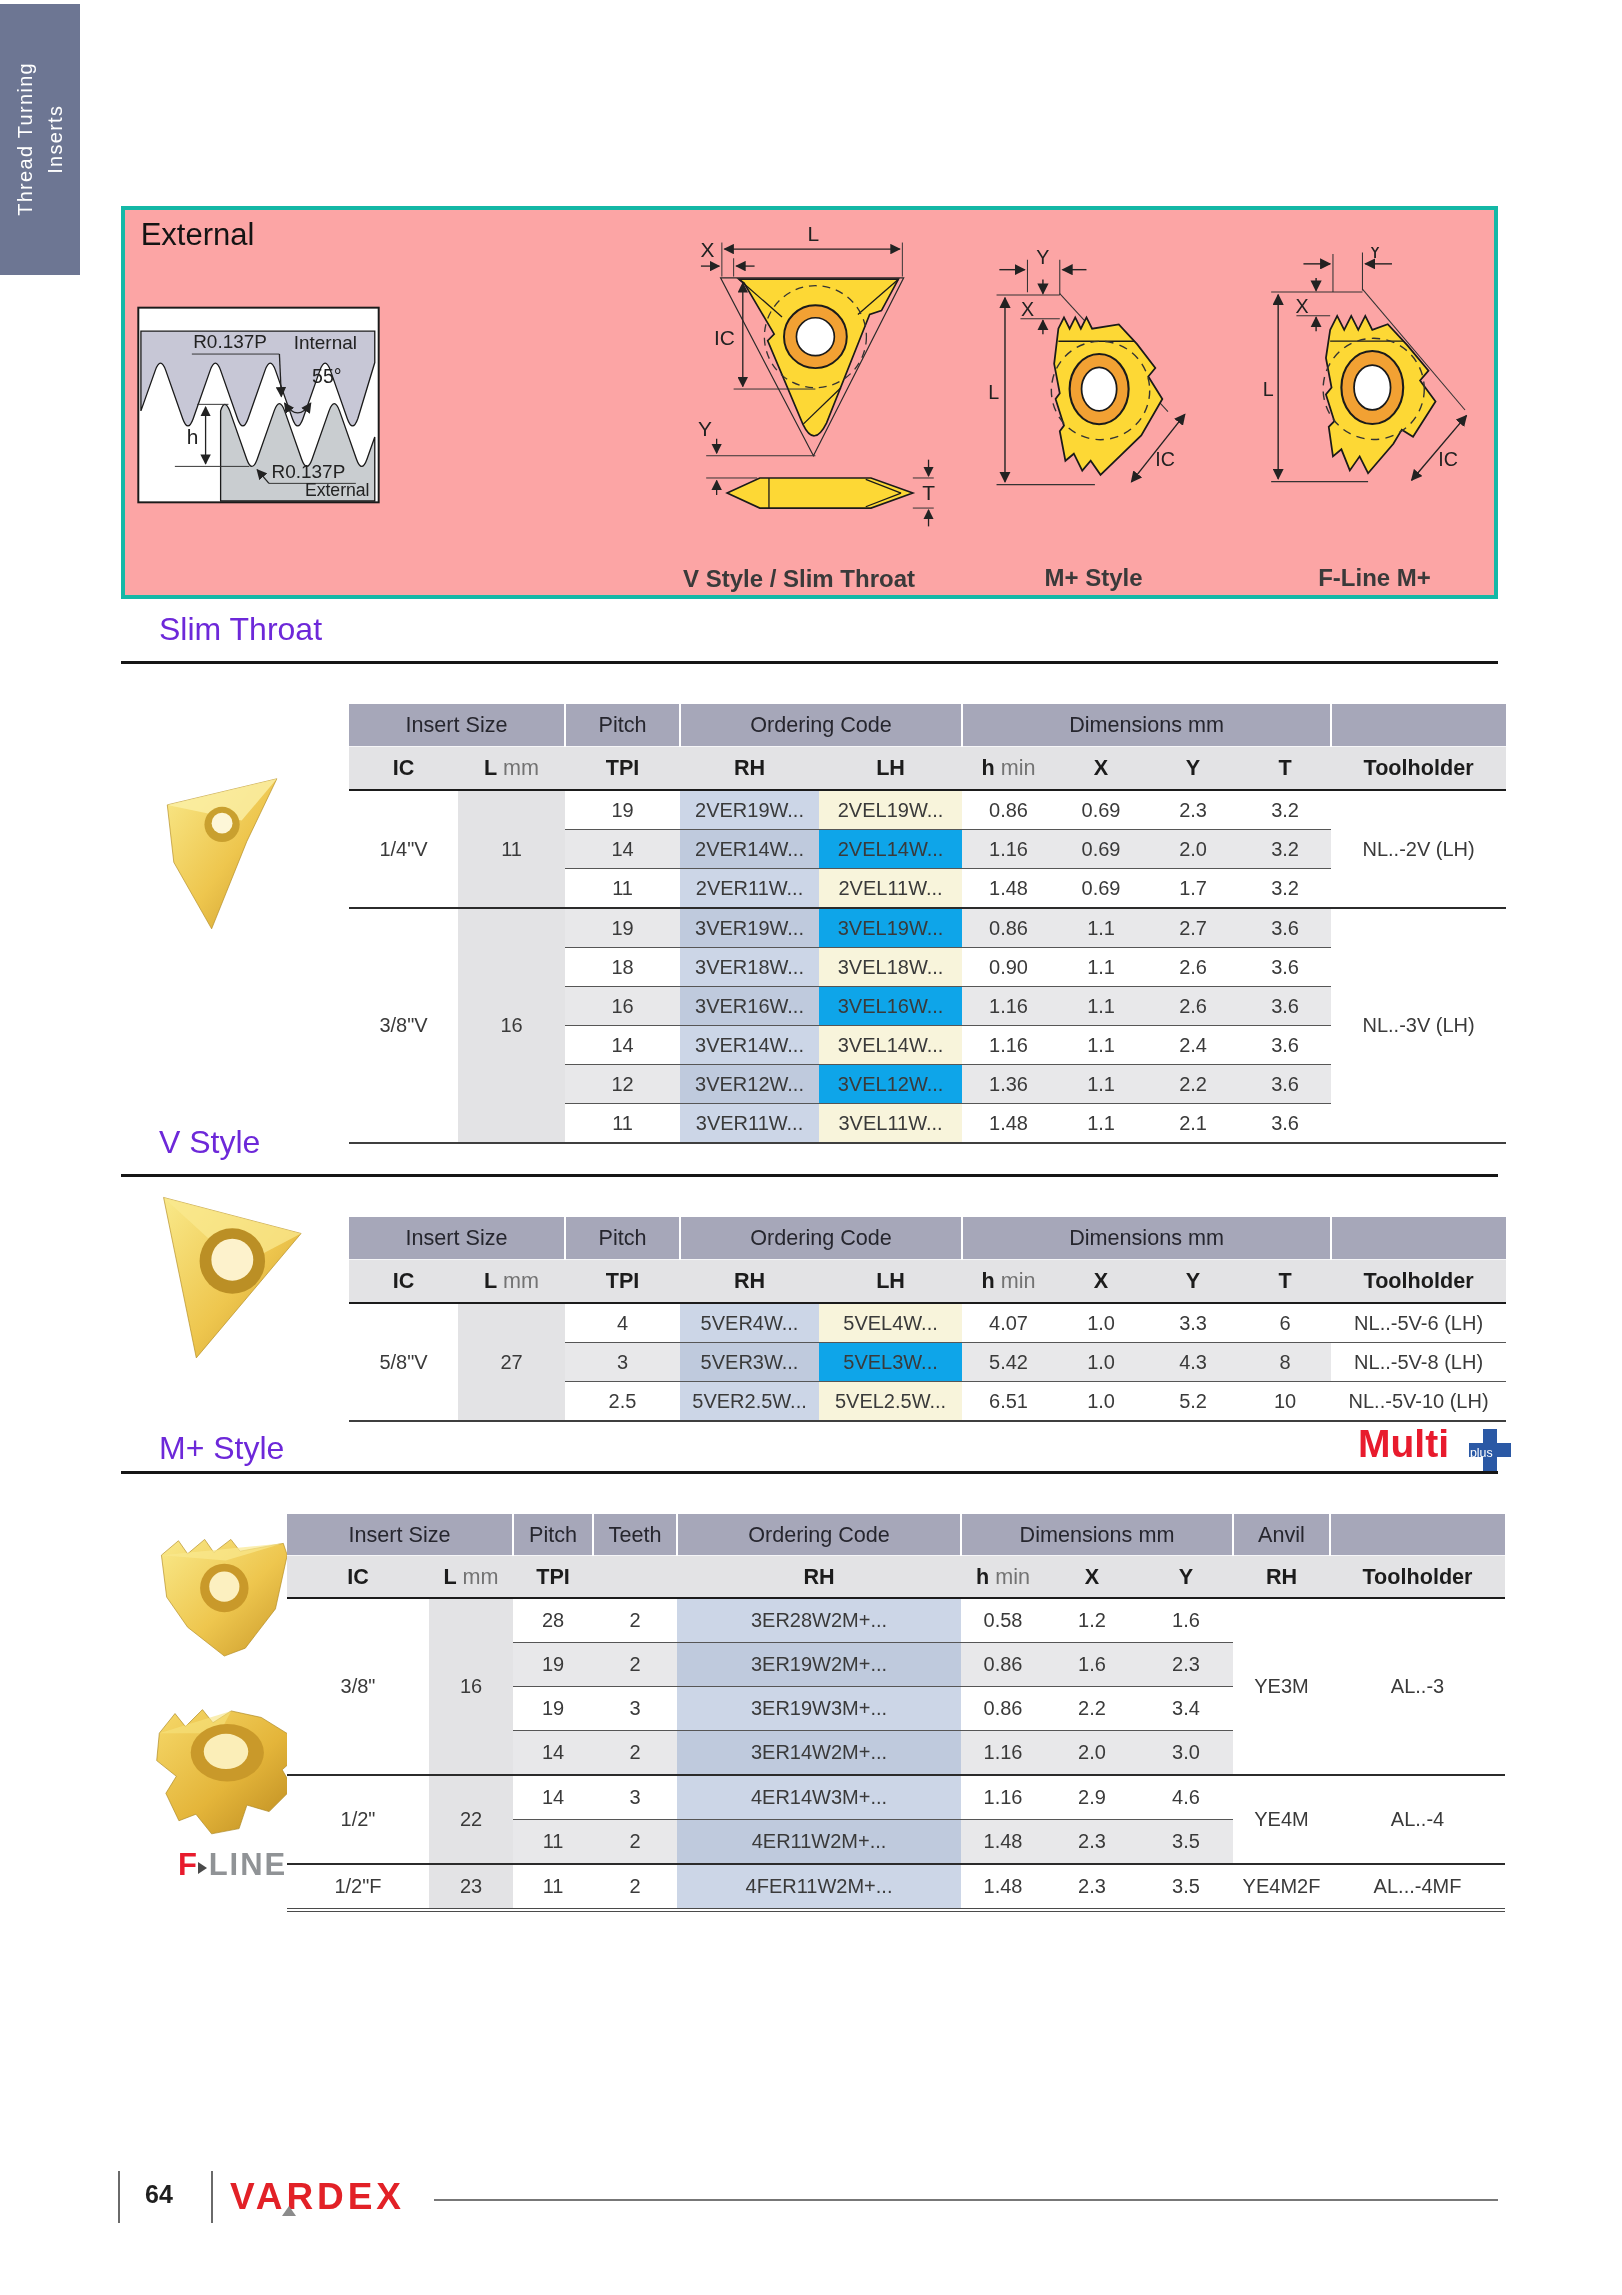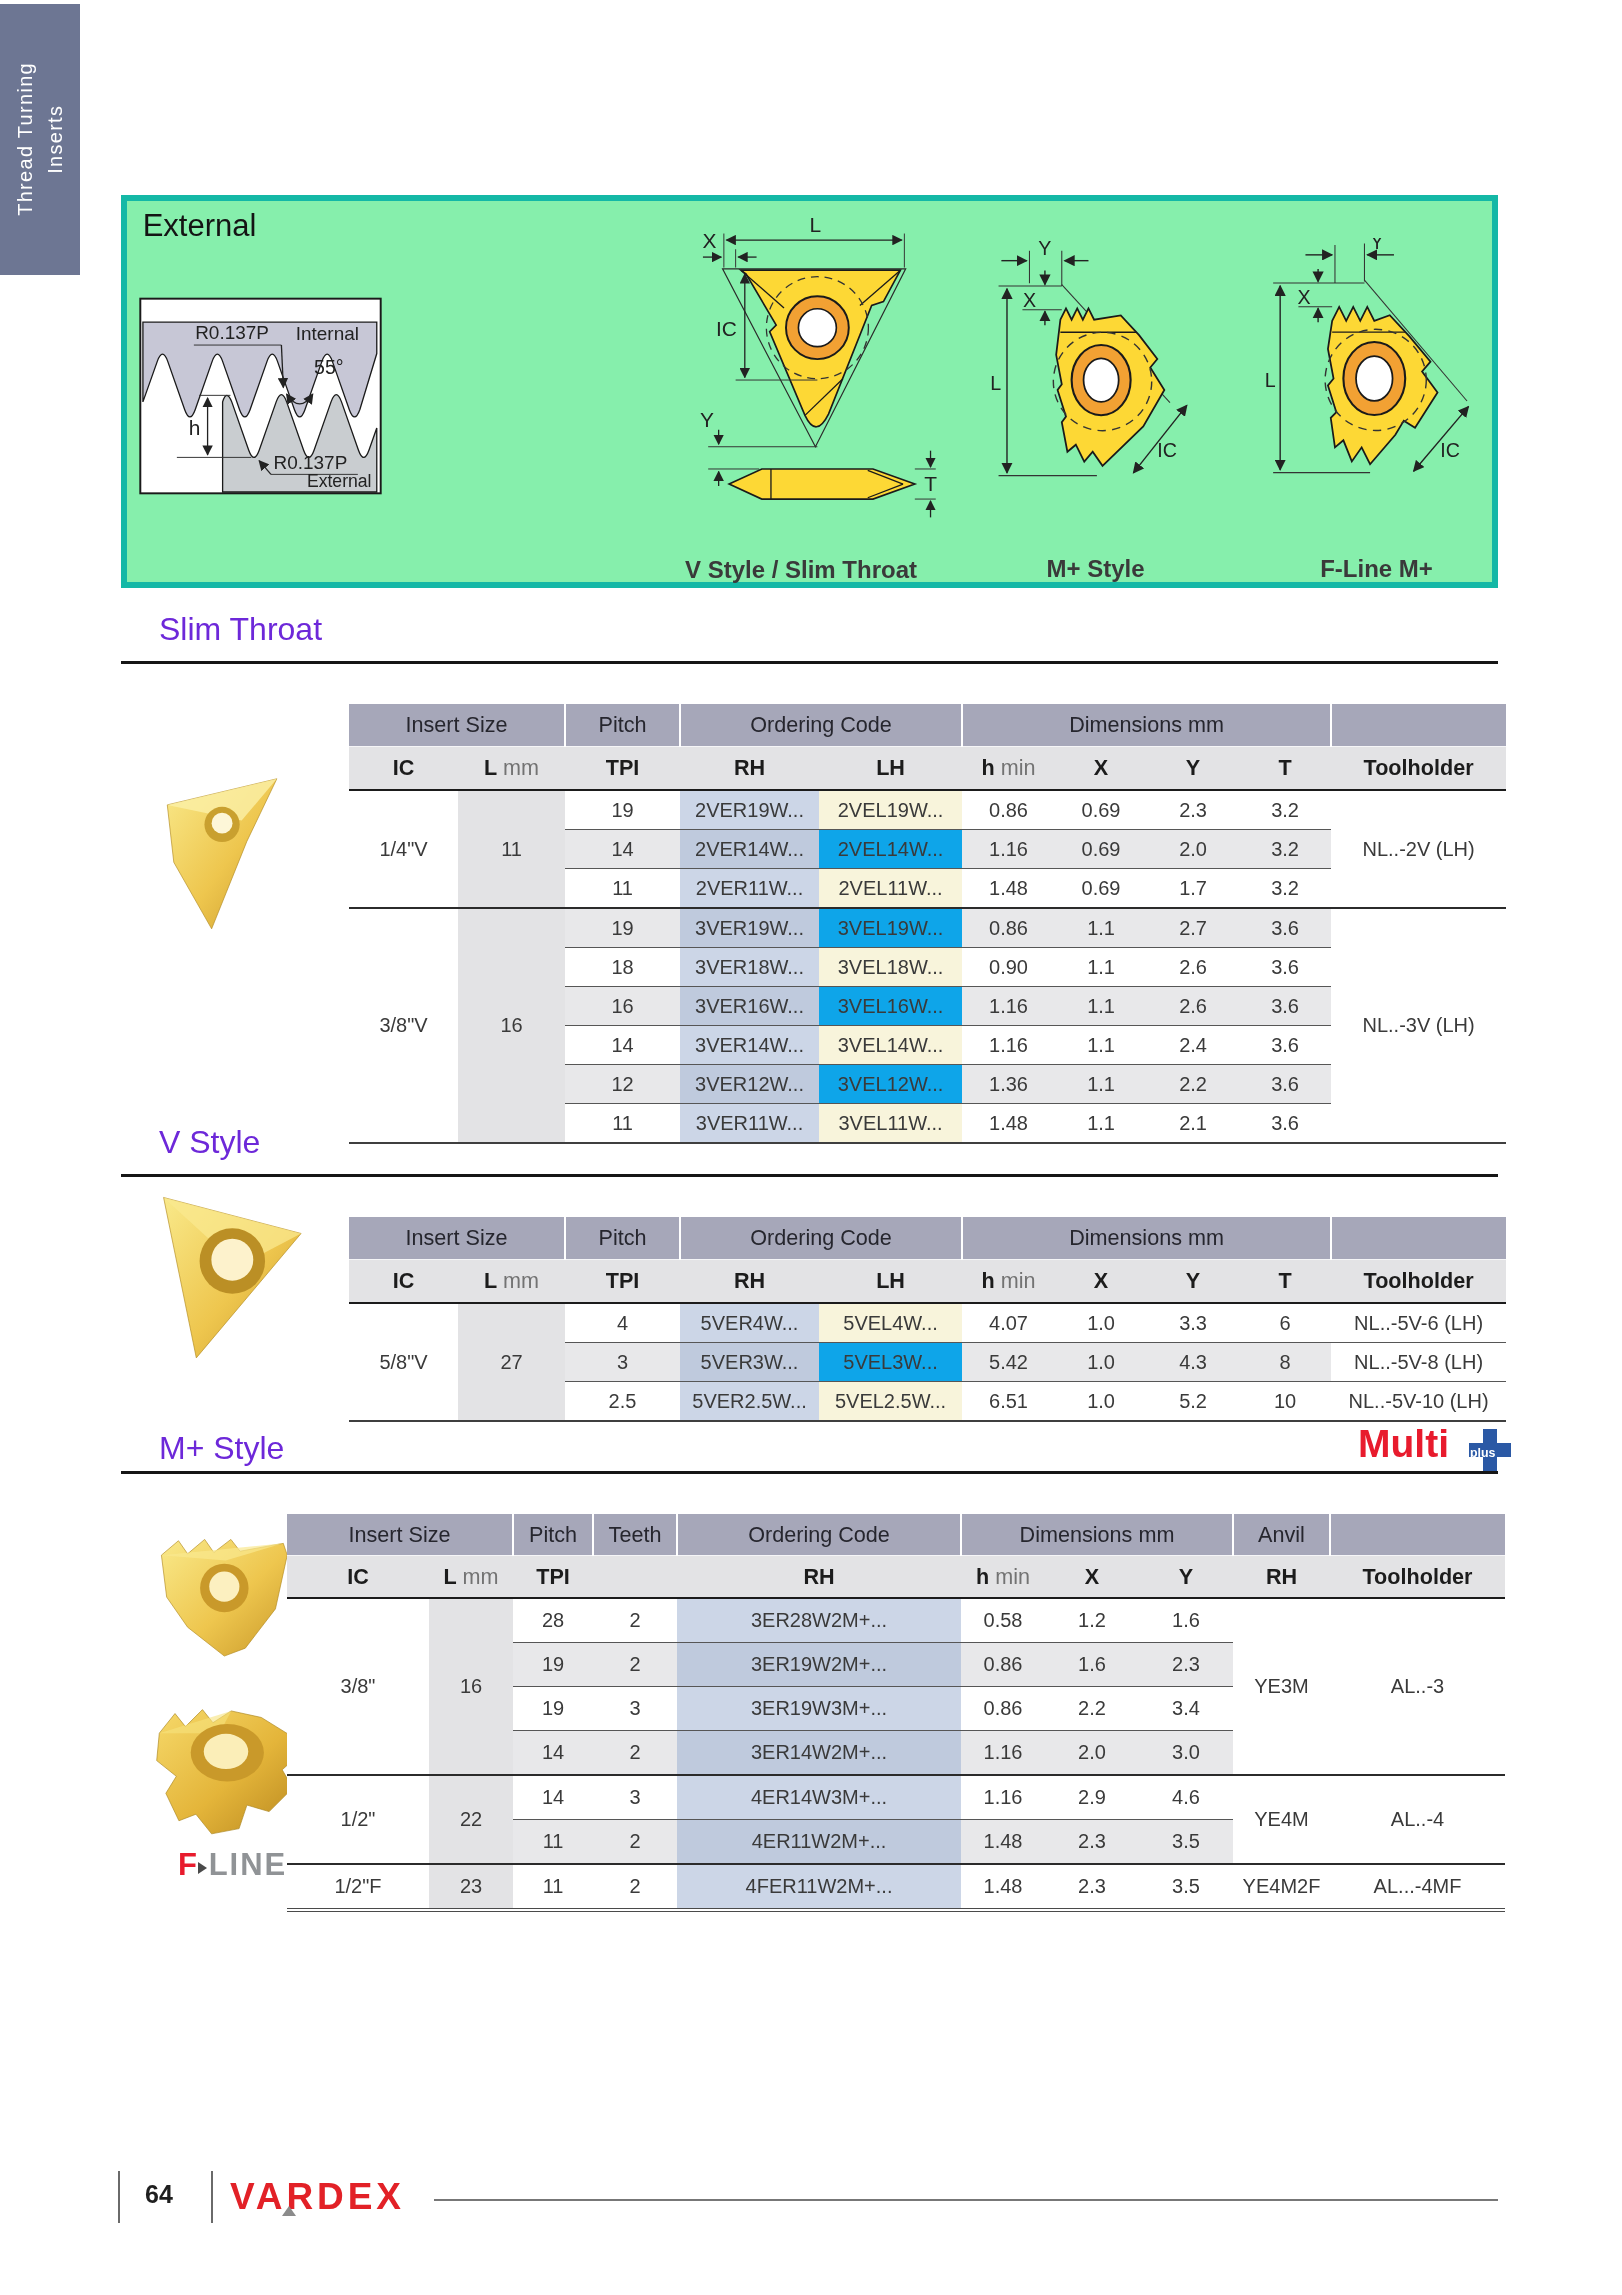--- a/index.html
+++ b/index.html
@@ -8,22 +8,22 @@
   
   .side-tab{position:absolute;left:0;top:3.9px;width:80px;height:271px;background:#6d7693;
             display:flex;align-items:center;justify-content:center;}
   .side-tab .vtext{writing-mode:vertical-rl;transform:rotate(180deg);color:#fff;
             font-size:20px;letter-spacing:1.3px;line-height:1.5;text-align:center;}
   
   .title-row{position:absolute;left:122px;top:116px;display:flex;align-items:baseline;}
   .title-row h1{margin:0;font-size:44px;font-weight:bold;color:#262626;letter-spacing:0;}
   .title-row .subtitle{font-size:29.4px;color:#2b2b2b;margin-left:10.5px;}
   
-  .external-box{position:absolute;left:121px;top:195px;width:1377px;height:393px;
-                border:6px solid #14b8a6;box-sizing:border-box;background:#86efac;}
+  .external-box{position:absolute;left:121px;top:206px;width:1377px;height:393px;
+                border:4px solid #14b8a6;box-sizing:border-box;background:#fca5a5;}
   .external-title{position:absolute;left:15.7px;top:6.5px;font-size:31px;color:#141414;}
   .defined{position:absolute;left:14.4px;top:302px;font-size:20px;color:#161616;line-height:1.42;}
   .profile-svg{position:absolute;left:11.8px;top:96px;}
   .diag{position:absolute;}
   .diag .caption{position:absolute;bottom:2.6px;width:100%;text-align:center;
                  font-size:24px;font-weight:bold;color:#3a3a3a;}
   
   .sec-h{position:absolute;font-size:32px;font-weight:normal;color:#6d28d9;margin-left:36px;}
   .rule{position:absolute;height:3.3px;background:#161616;width:1377px;left:121px;}
   
@@ -47,21 +47,21 @@
   .spec tr.g td.c-rh{background:#bfcadd;}
   .spec tr.g td.c-lh{background:#0ea5e9;}
   .spec tbody tr.in td{border-top:1.3px solid #565656;}
   .spec tbody tr.gs td{border-top:2px solid #2b2b2b;}
   
   .multiplus{position:absolute;left:1358px;top:1424px;display:flex;align-items:flex-start;gap:19px;}
   .multiplus .multi{color:#e81b2d;font-weight:bold;font-size:39px;line-height:1;}
   .plusbox{position:relative;width:42px;height:42px;margin-left:1.3px;margin-top:5.2px;}
   .plusbox .pv{position:absolute;left:13.7px;top:0;width:14.4px;height:42px;background:#2b59a5;}
   .plusbox .ph{position:absolute;left:0;top:13.7px;width:42px;height:14.4px;background:#2b59a5;}
-  .plusbox .plustext{position:absolute;left:0.7px;top:17px;color:#fff;font-size:12.4px;font-weight:bold;z-index:2;}
+  .plusbox .plustext{position:absolute;left:0.7px;top:17px;color:#fff;font-size:12.4px;font-weight:normal;z-index:2;}
   .fline{position:absolute;left:178px;top:1849px;display:flex;align-items:center;}
   .fline .f{color:#e81b2d;font-weight:bold;font-size:31px;line-height:1;}
   .fline .farrow{width:0;height:0;border-top:6.5px solid transparent;border-bottom:6.5px solid transparent;
                  border-left:9.8px solid #4a4a4a;display:inline-block;margin:6.5px 2px 0 0.7px;}
   .fline .line{color:#909396;font-weight:bold;font-size:31px;letter-spacing:2px;line-height:1;}
   
   .fbar{position:absolute;width:2px;height:52px;background:#6a6a6a;top:2171px;}
   .page-num{position:absolute;left:145px;top:2180px;font-size:25px;font-weight:bold;color:#1f1f1f;}
   .vardex{position:absolute;left:230px;top:2176px;color:#e22127;font-size:37px;font-weight:bold;
           letter-spacing:3.9px;}

